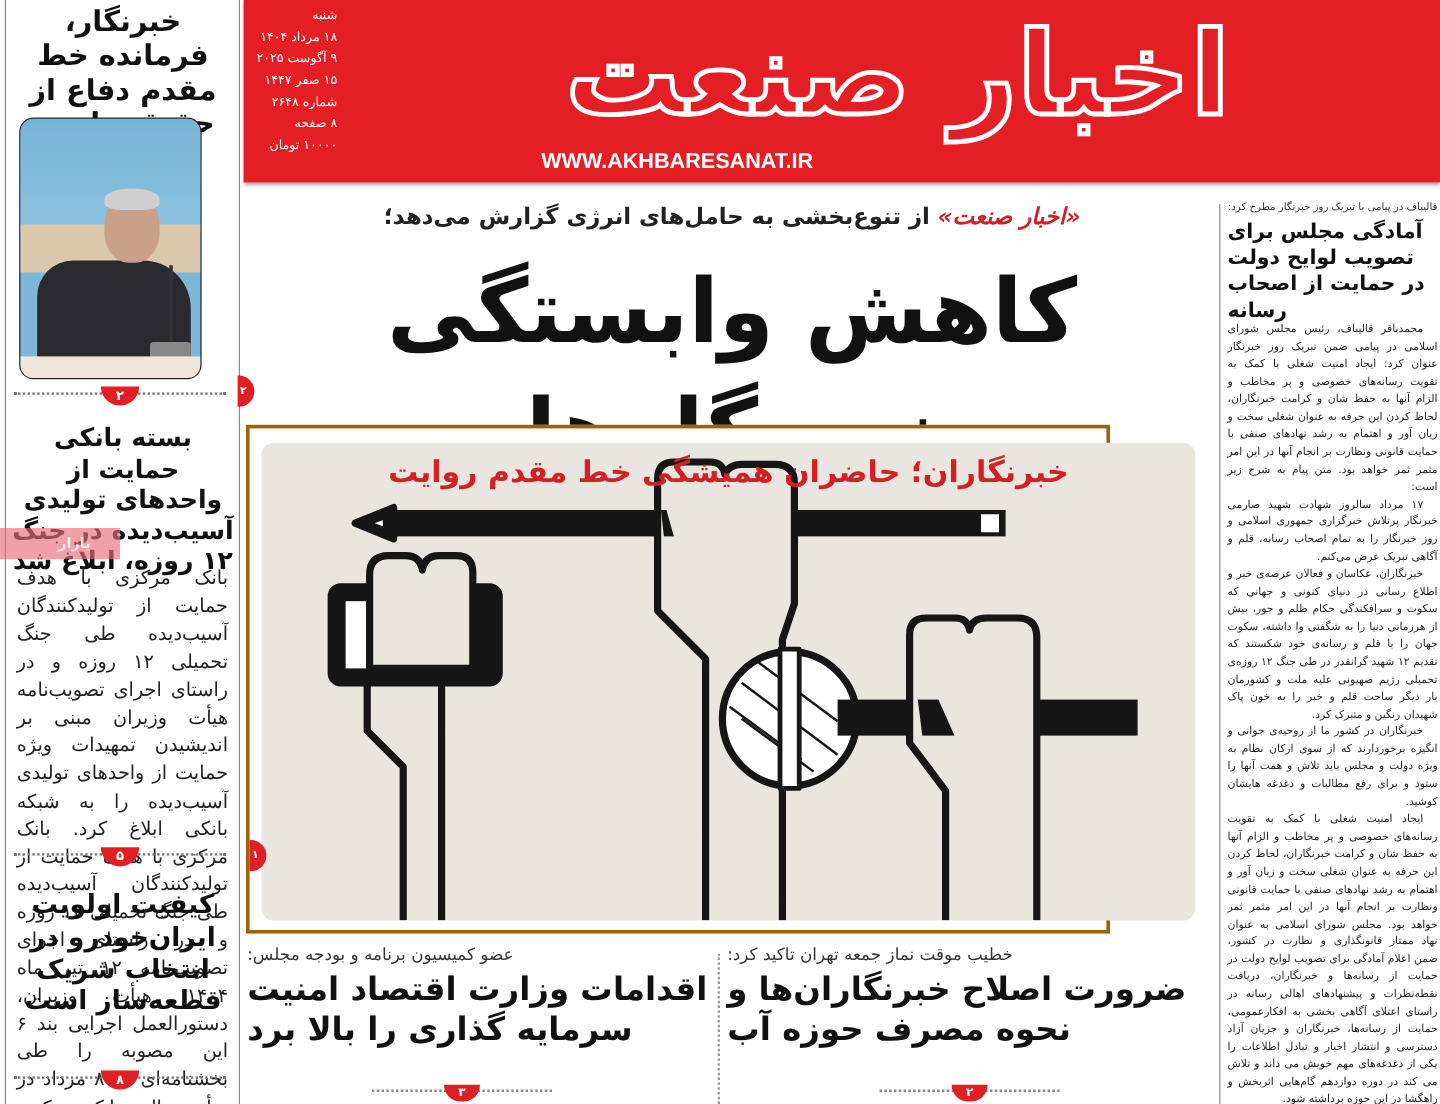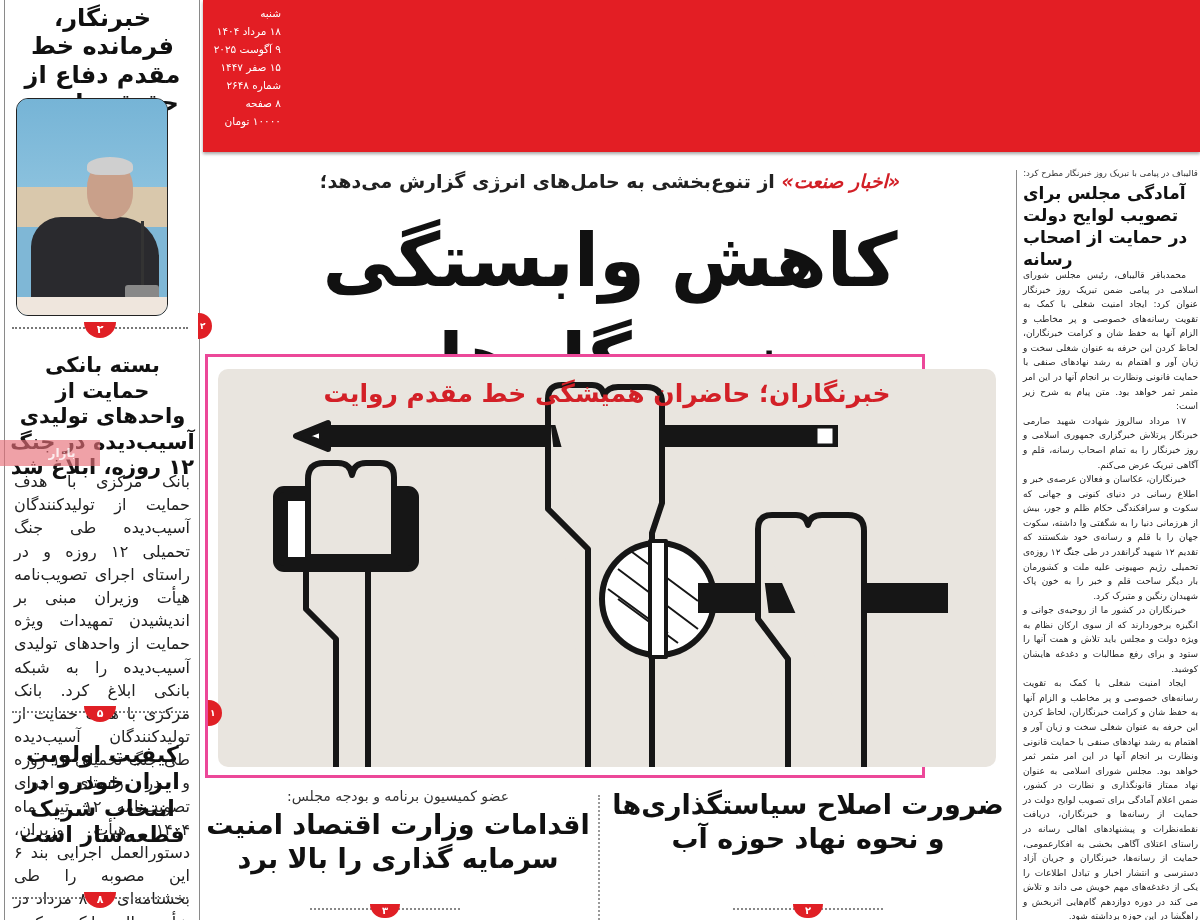--- a/index.html
+++ b/index.html
@@ -36,26 +36,26 @@
   .date-block { position: absolute; left: 8px; top: 4px; width: 70px; color: #fff; font-size: 10.5px; line-height: 1.72; text-align: right; direction: rtl; }
   .logo { position: absolute; left: 100px; top: 2px; width: 890px; height: 120px; color: #e31e24; font-size: 96px; font-weight: bold; text-align: center; line-height: 120px; letter-spacing: -2px; -webkit-text-stroke: 4px #ffffff; font-family: "DejaVu Sans", sans-serif; }
   .site-url { position: absolute; left: 248px; top: 124px; color: #fff; font-family: "Liberation Sans", sans-serif; font-weight: bold; font-size: 18px; direction: ltr; }
 
   
   .kicker { position: absolute; left: 210px; top: 170px; width: 800px; text-align: center; font-size: 19px; font-weight: bold; color: #222; }
   .kicker .brand { color: #d21f26; font-style: italic; }
   .headline { position: absolute; left: 210px; top: 210px; width: 800px; text-align: center; font-size: 74px; font-weight: 900; line-height: 100px; color: #111; letter-spacing: -1px; }
   .edge-badge { position: absolute; width: 14px; height: 26px; background: #e01f25; border-radius: 0 14px 14px 0; color: #fff; font-size: 9px; font-weight: bold; line-height: 26px; text-align: left; padding-left: 2px; }
 
-  .feature { position: absolute; left: 205px; top: 354px; width: 720px; height: 424px; border: 3px solid #ec4899; background: #fff; }
+  .feature { position: absolute; left: 205px; top: 354px; width: 720px; height: 424px; border: 3px solid #a16207; background: #fff; }
   .feature-inner { position: absolute; left: 10px; top: 12px; width: 778px; height: 398px; background: #e9e5df; border-radius: 10px; overflow: hidden; }
   .feature-title { position: absolute; left: 0; right: 0; top: 10px; text-align: center; color: #d32027; font-size: 25px; font-weight: bold; }
   .illus { position: absolute; left: 0; top: 0; width: 778px; height: 398px; }
 
-  .story { position: absolute; top: 788px; text-align: center; }
+  .story { position: absolute; top: 788px; text-align: left; }
   .story .st-kicker { font-size: 14px; color: #333; margin-bottom: 4px; }
   .story .st-title { font-size: 27px; font-weight: bold; line-height: 1.25; color: #111; }
   .story-left { left: 206px; width: 384px; }
   .story-right { left: 606px; width: 404px; }
   .col-divider { position: absolute; left: 598px; top: 795px; height: 125px; border-left: 2px dotted #999; }
   .story-mark { position: absolute; width: 150px; height: 14px; }
   .story-mark .dots { position: absolute; left: 0; right: 0; top: 4px; border-top: 2px dotted #888; }
   .story-mark .badge { position: absolute; left: 50%; top: 0; transform: translateX(-50%); width: 30px; height: 14px; background: #e01f25; border-radius: 0 0 15px 15px; color: #fff; font-size: 10px; font-weight: bold; text-align: center; line-height: 13px; }
 
   
@@ -110,20 +110,22 @@
 <div class="masthead">
   <div class="date-block">
     <div>شنبه</div>
     <div>۱۸ مرداد ۱۴۰۴</div>
     <div>۹ آگوست ۲۰۲۵</div>
     <div>۱۵ صفر ۱۴۴۷</div>
     <div>شماره ۲۶۴۸</div>
     <div>۸ صفحه</div>
     <div>۱۰۰۰۰ تومان</div>
   </div>
+  <div class="logo">اخبار صنعت</div>
+  <div class="site-url">WWW.AKHBARESANAT.IR</div>
 </div>
 
 <div class="kicker">
   <span class="brand">«اخبار صنعت»</span><span> از تنوع‌بخشی به حامل‌های انرژی گزارش می‌دهد؛</span>
 </div>
 <div class="headline">کاهش وابستگی نیروگاه‌ها</div>
 <div class="edge-badge" style="left:198px; top:313px">۲</div>
 
 <div class="feature">
   <div class="feature-inner">
@@ -147,21 +149,22 @@
         <rect x="480" y="214" width="250" height="30" fill="#161616" stroke="none"></rect>
         <path d="M540 160 q0-14 14-14 h24 q10 0 12 10 q2-10 14-10 h26 q16 0 16 16 v120 v116 M540 160 v90 l30 40 v108" fill="#e9e5df"></path>
       </g>
     </svg>
     <div class="feature-title">خبرنگاران؛ حاضران همیشگی خط مقدم روایت</div>
   </div>
 </div>
 <div class="edge-badge" style="left:208px; top:700px">۱</div>
 
 <div class="story story-right">
-  <div class="st-title">ضرورت اصلاح سیاستگذاری‌ها و نحوه نهاد حوزه آب</div>
+  <div class="st-kicker">خطیب موقت نماز جمعه تهران تاکید کرد:</div>
+  <div class="st-title">ضرورت اصلاح خبرنگاران‌ها و نحوه مصرف حوزه آب</div>
 </div>
 <div class="story-mark" style="left:733px; top:904px">
   <div class="dots"></div>
   <div class="badge">۲</div>
 </div>
 
 <div class="col-divider"></div>
 
 <div class="story story-left">
   <div class="st-kicker">عضو کمیسیون برنامه و بودجه مجلس:</div>

